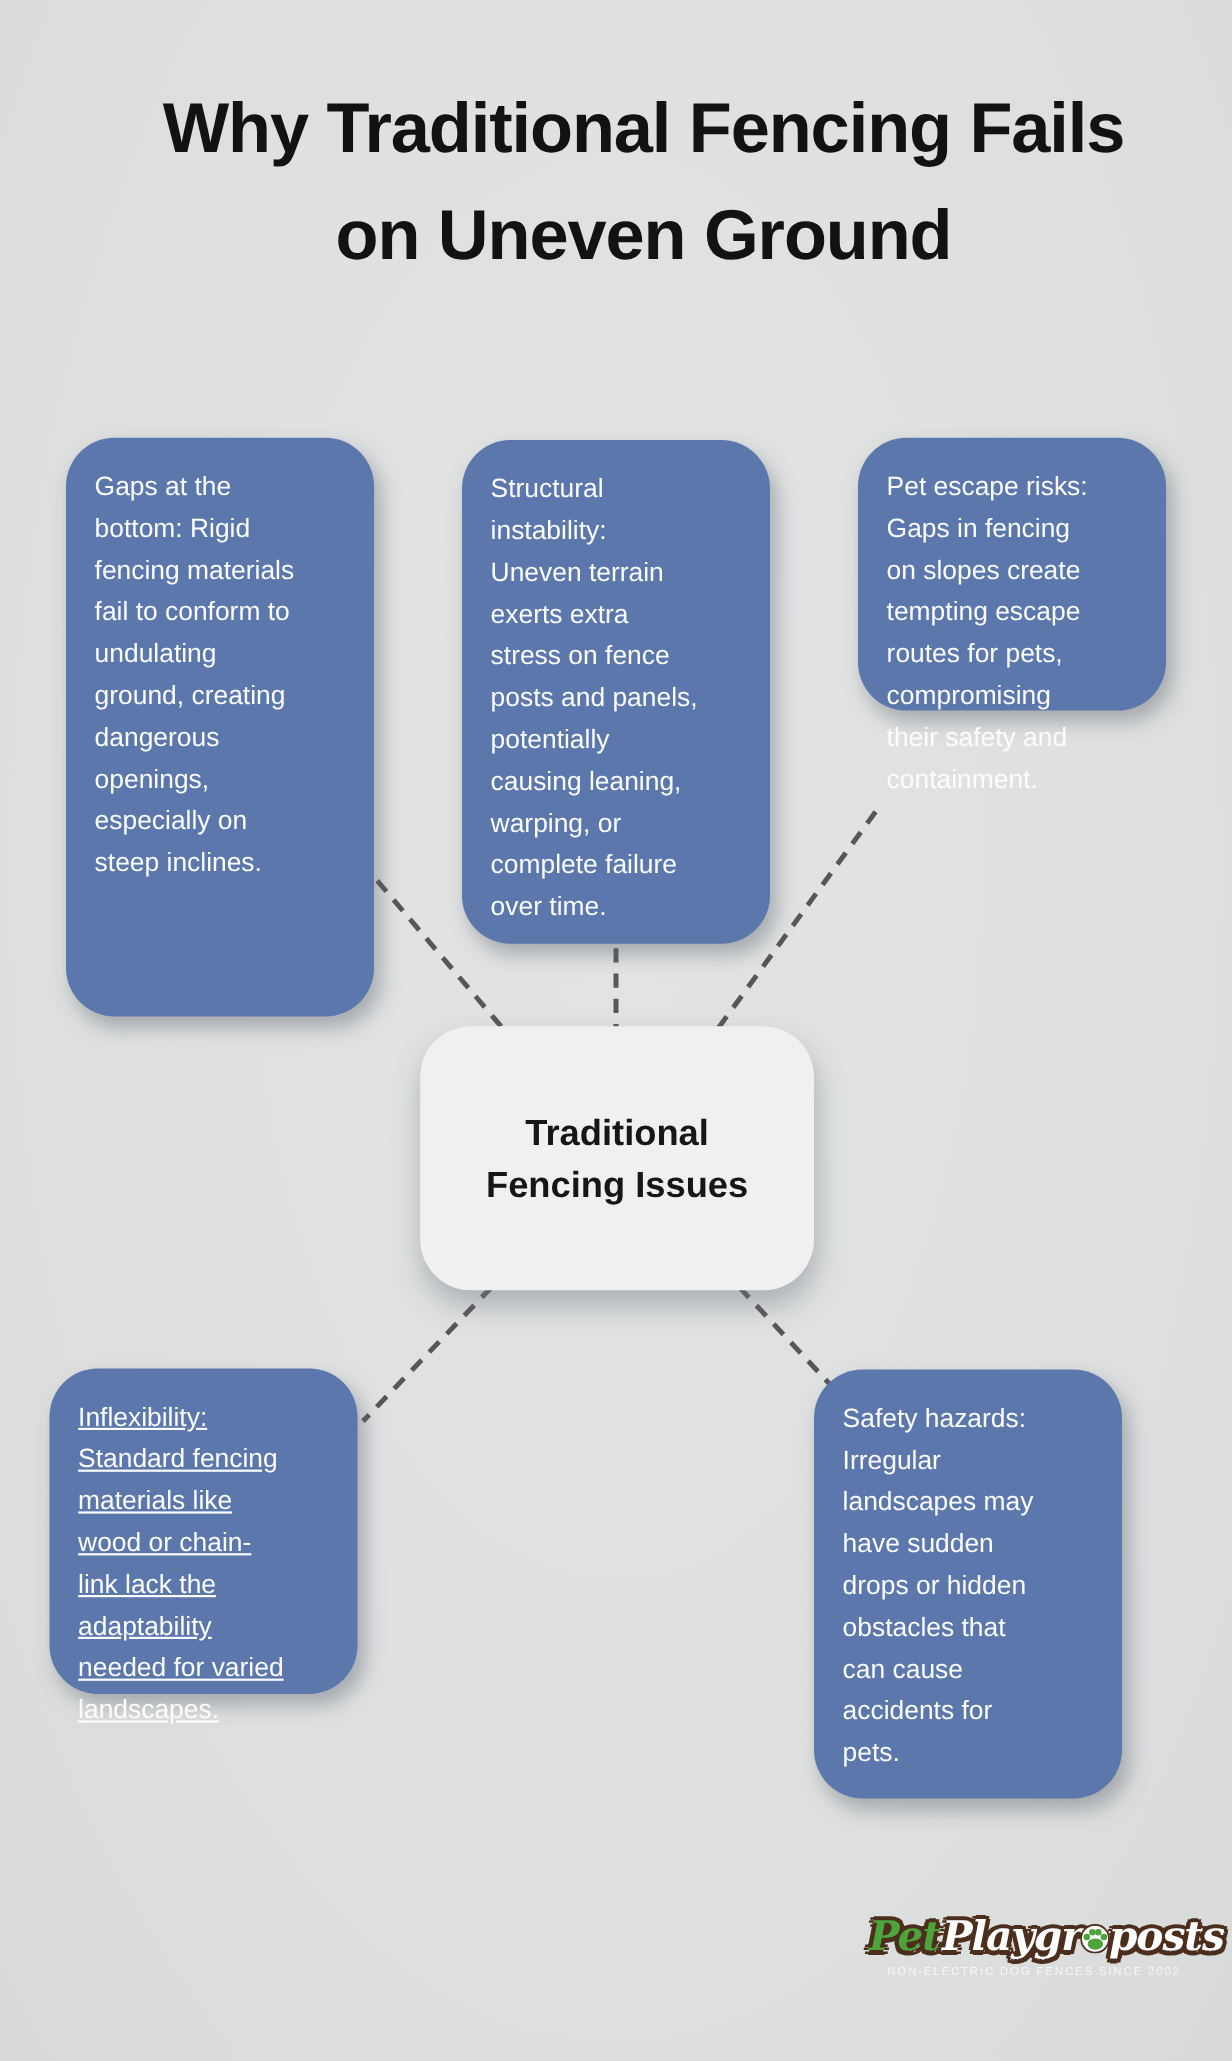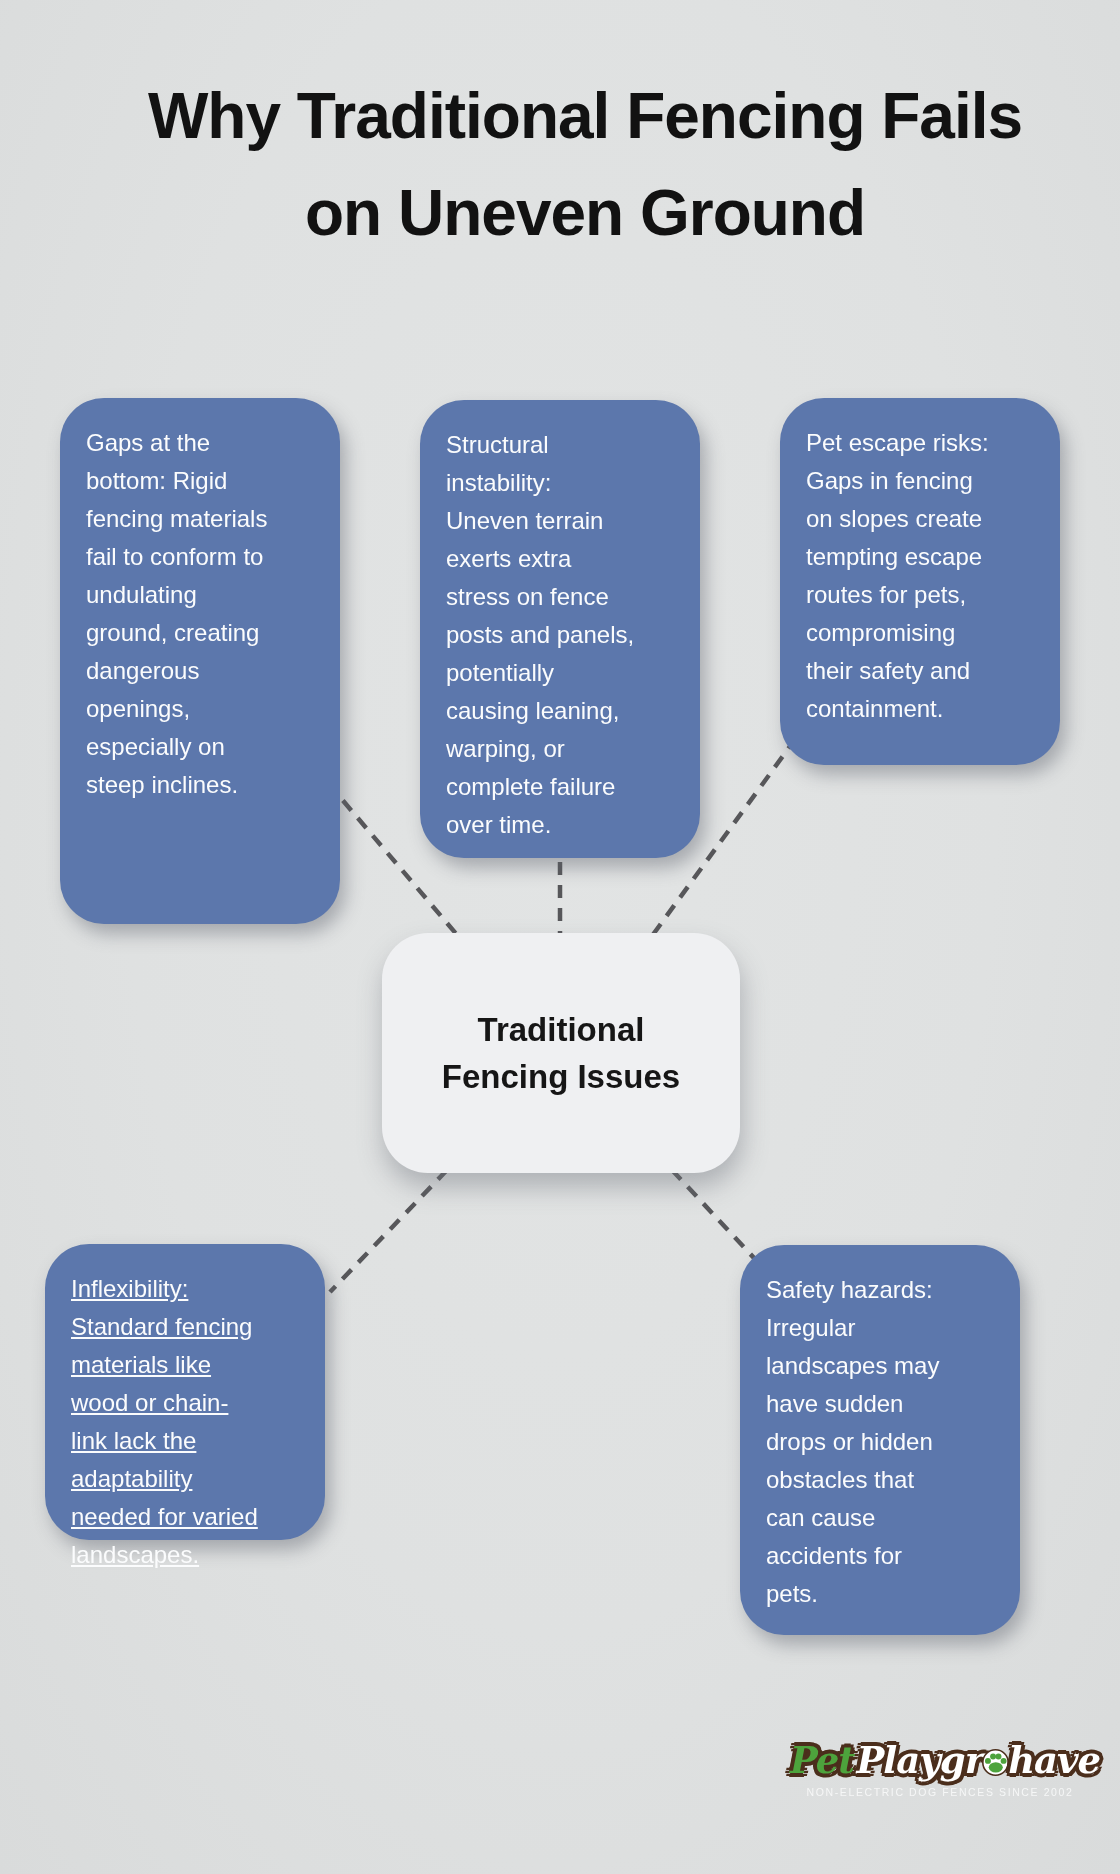--- a/index.html
+++ b/index.html
@@ -32,21 +32,21 @@
     background:#5c77ac;
     border-radius:44px;
     box-shadow:6px 10px 18px rgba(95,100,110,0.45);
     color:#fbfcfd;
     font-size:24px;line-height:38px;
     padding:26px 26px;
     box-sizing:border-box;
   }
   .card--gaps          {left:60px;  top:398px;  height:526px;}
   .card--structural    {left:420px; top:400px;  height:458px;}
-  .card--escape        {left:780px; top:398px;  height:367px;}
+  .card--escape        {left:780px; top:398px;  height:248px;}
   .card--inflexibility {left:45px;  top:1244px; height:296px;text-decoration:underline;}
   .card--hazards       {left:740px; top:1245px; height:390px;}
 
   
   .center-node{
     position:absolute;z-index:2;
     left:382px;top:933px;width:358px;height:240px;
     background:#eff0f2;
     border-radius:46px;
     box-shadow:2px 14px 26px rgba(110,115,125,0.45);
@@ -159,18 +159,18 @@
 
   <div class="logo">
     <div class="logo-word">
       <span class="logo-pet">Pet</span><span class="logo-play">Playgr</span><span class="paw-wrap"><svg viewBox="0 0 100 100" width="27" height="27" xmlns="http://www.w3.org/2000/svg">
             <circle cx="50" cy="50" r="47" fill="#ffffff" stroke="#4b2e1c" stroke-width="6"></circle>
             <circle cx="22" cy="44" r="11" fill="#4da33c"></circle>
             <circle cx="41" cy="28" r="11" fill="#4da33c"></circle>
             <circle cx="61" cy="28" r="11" fill="#4da33c"></circle>
             <circle cx="80" cy="44" r="11" fill="#4da33c"></circle>
             <ellipse cx="51" cy="68" rx="26" ry="19" fill="#4da33c"></ellipse>
-          </svg></span><span class="logo-play">have</span>
+          </svg></span><span class="logo-play">posts</span>
     </div>
     <div class="logo-tagline">NON-ELECTRIC DOG FENCES SINCE 2002</div>
   </div>
 
 </div>
 
 </body></html>

